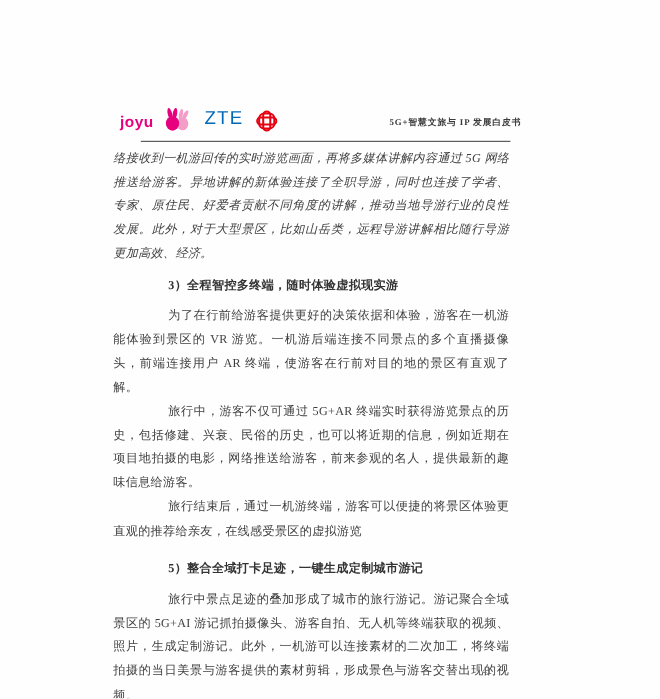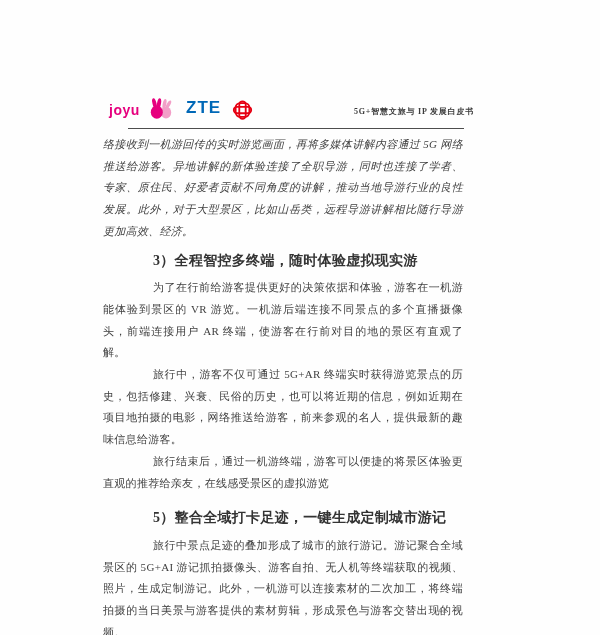--- a/index.html
+++ b/index.html
@@ -32,21 +32,21 @@
   }
   .rabbit-wrap {
     position: absolute;
     left: 147px; top: 0px;
     width: 28px; height: 24px;
   }
   .logo-zte {
     position: absolute;
     left: 186px; top: 0px;
     font-family: "Liberation Sans", "DejaVu Sans", sans-serif;
-    font-weight: 700;
+    font-weight: 400;
     font-size: 17px;
     letter-spacing: 1px;
     color: #0068b7;
   }
   .knot-wrap {
     position: absolute;
     left: 231px; top: 1px;
     width: 23px; height: 22px;
   }
   .doc-title {
@@ -81,21 +81,21 @@
   }
   .content p.continuation {
     text-indent: 0;
     font-style: italic;
   }
   .content .section-heading {
     margin: 7px 0 6px 0;
     padding-left: 50px;
     font-weight: 700;
     color: #333333;
-    font-size: 14px;
+    font-size: 11px;
   }
   .content .section-heading.second {
     margin-top: 13px;
   }
   
   .pagenum {
     position: absolute;
     left: 87px; top: 606px;
     width: 360px;
     text-align: right;

